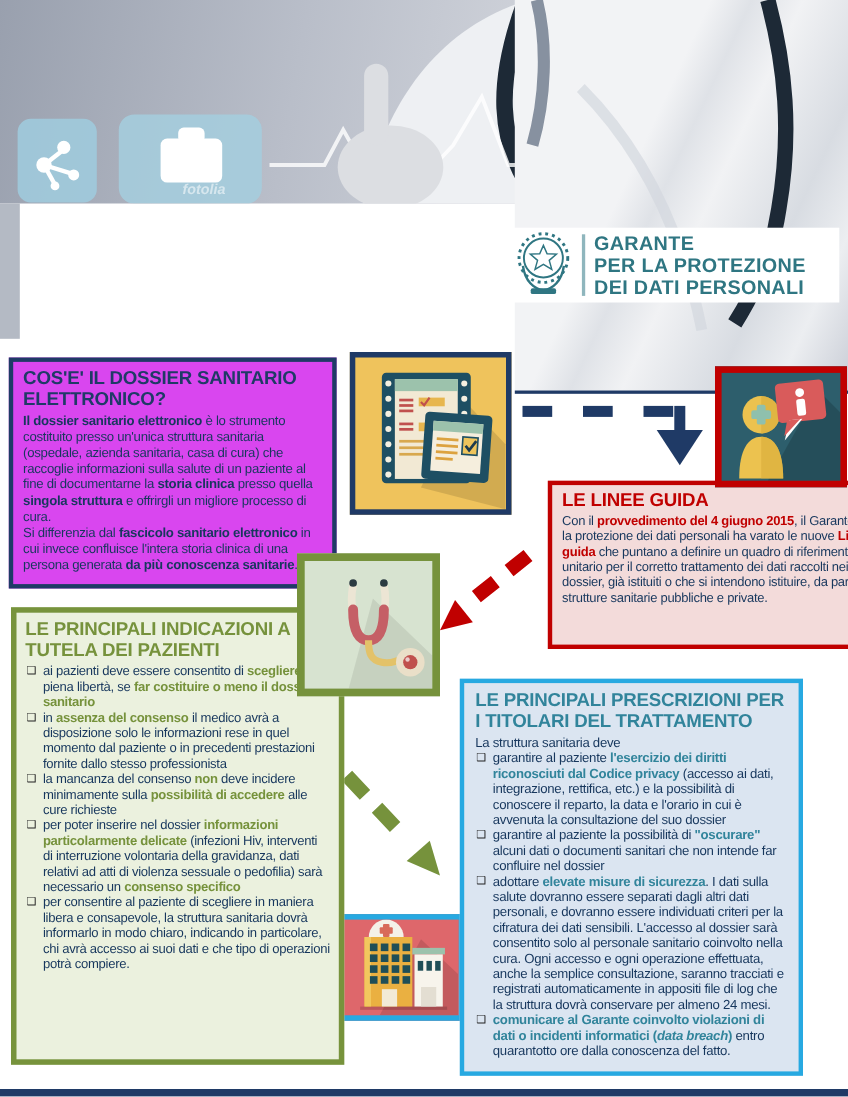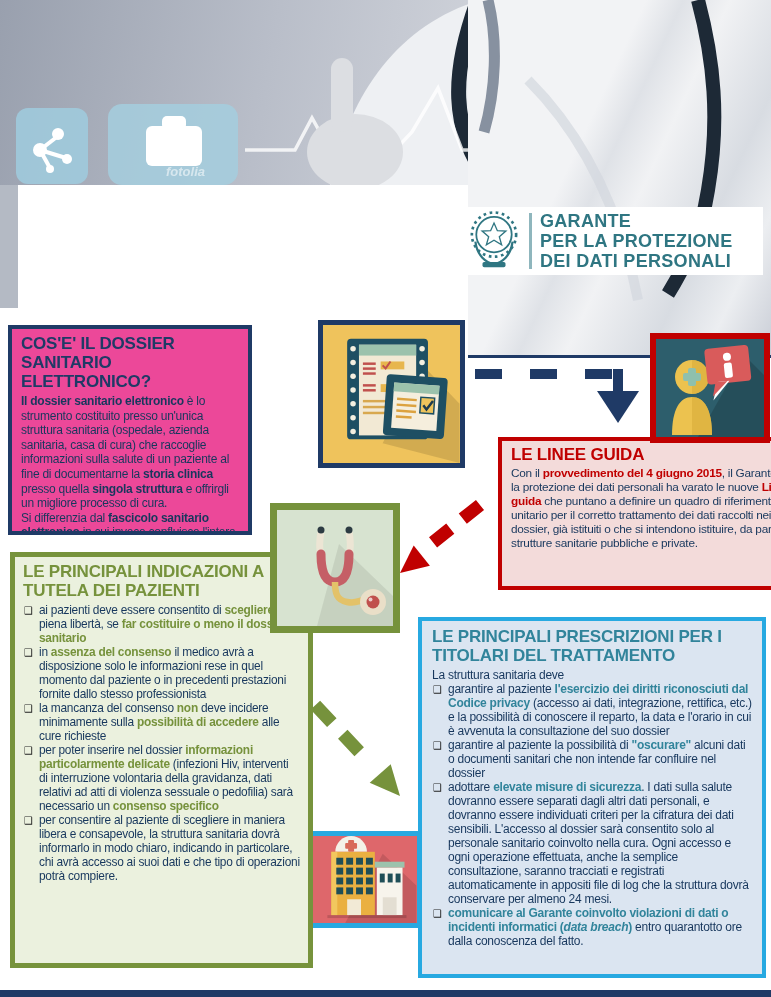--- a/index.html
+++ b/index.html
@@ -24,30 +24,30 @@
   .banner .sub{margin-top:3px;font-size:20px;font-weight:bold;font-style:italic;}
 
   
   .logo{left:457px;top:207px;width:306px;height:68px;background:#ffffff;z-index:6;
     display:flex;align-items:center;padding:2px 6px;}
   .logo .sep{width:3px;height:56px;background:#8fb6bd;margin:0 8px 0 4px;}
   .logo .txt{color:#2F7682;font-weight:bold;font-size:18px;line-height:20px;letter-spacing:0.3px;}
 
   
   .cbox{z-index:4;overflow:hidden;}
-  .box-dossier{left:8px;top:325px;width:244px;height:210px;background:#ec4899;
+  .box-dossier{left:8px;top:325px;width:298px;height:210px;background:#d946ef;
     border:4px solid #1F3A66;padding:4px 9px;}
   .box-dossier h2{color:#1F3A66;}
   .box-linee{left:498px;top:437px;width:319px;height:153px;background:#F3DBDA;
     border:4px solid #C00000;padding:3px 9px;z-index:5;}
   .box-linee h2{color:#C00000;}
   .box-indicazioni{left:10px;top:552px;width:303px;height:416px;background:#EBF1DE;
     border:5px solid #77933C;padding:4px 8px;}
   .box-indicazioni h2{color:#76923C;}
-  .box-prescrizioni{left:418px;top:617px;width:348px;height:361px;background:#DBE5F1;
+  .box-prescrizioni{left:418px;top:617px;width:312px;height:361px;background:#DBE5F1;
     border:4px solid #27A9E1;padding:5px 10px;}
   .box-prescrizioni h2{color:#31849B;}
 
   .cbox h2{margin:1px 0 3px 0;font-size:17px;line-height:19px;font-weight:bold;letter-spacing:-0.2px;}
   .cbox .body{color:#17375D;}
   .box-dossier .body{font-size:12px;line-height:14.6px;letter-spacing:-0.25px;}
   .box-linee .body{font-size:11.8px;line-height:13.9px;letter-spacing:-0.25px;}
   .box-indicazioni .body{font-size:11.9px;line-height:14px;letter-spacing:-0.25px;}
   .box-prescrizioni .body{font-size:12px;line-height:14px;letter-spacing:-0.25px;}
   .cbox p{margin:0;}

